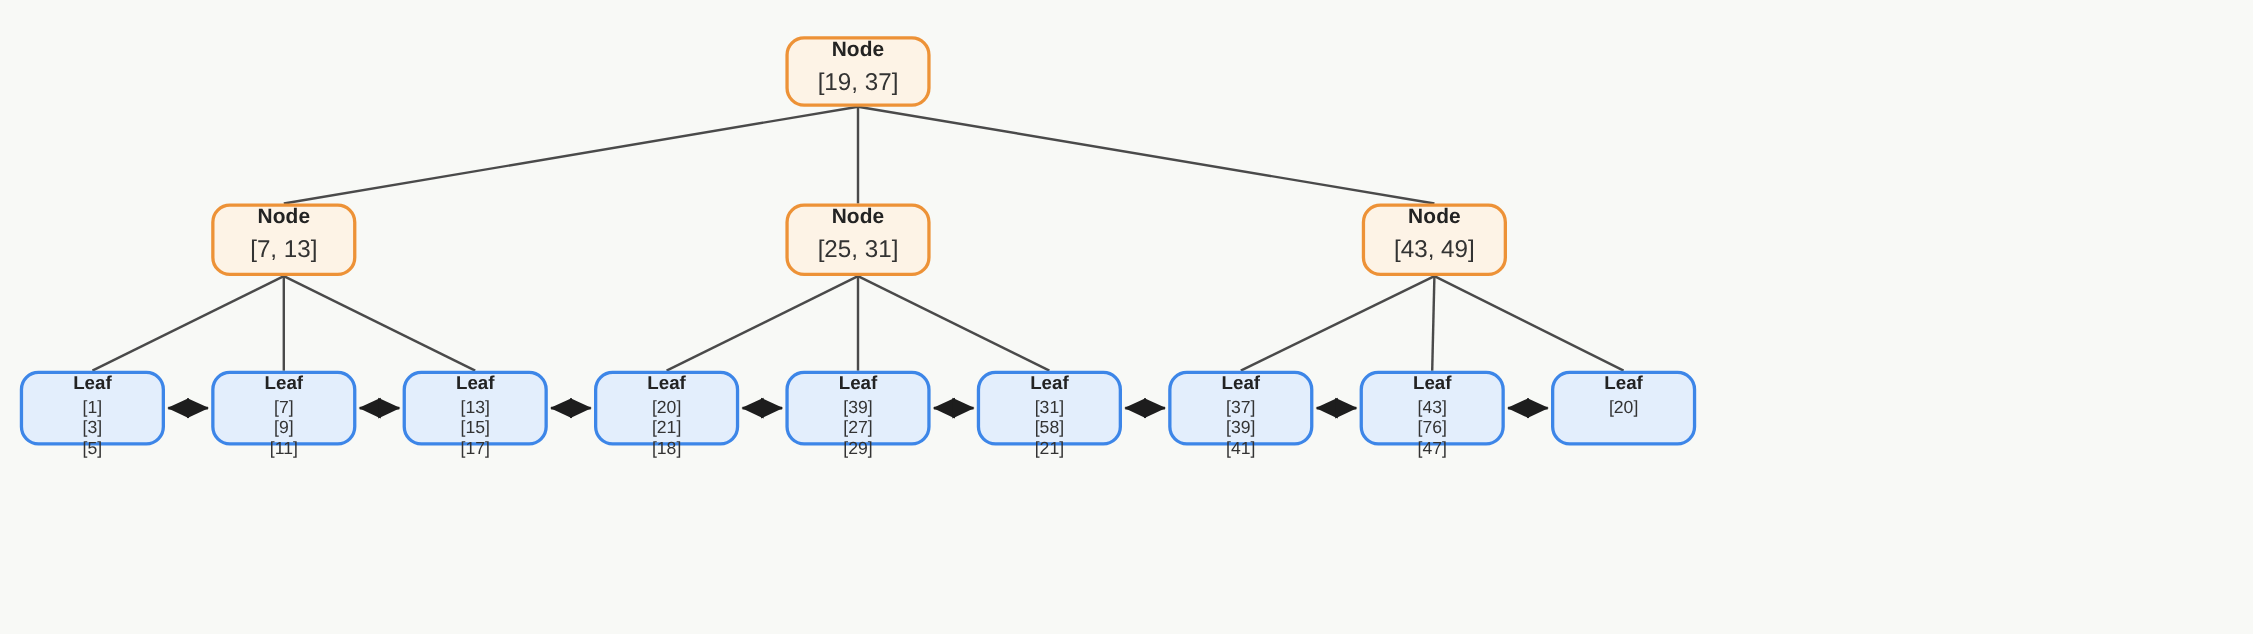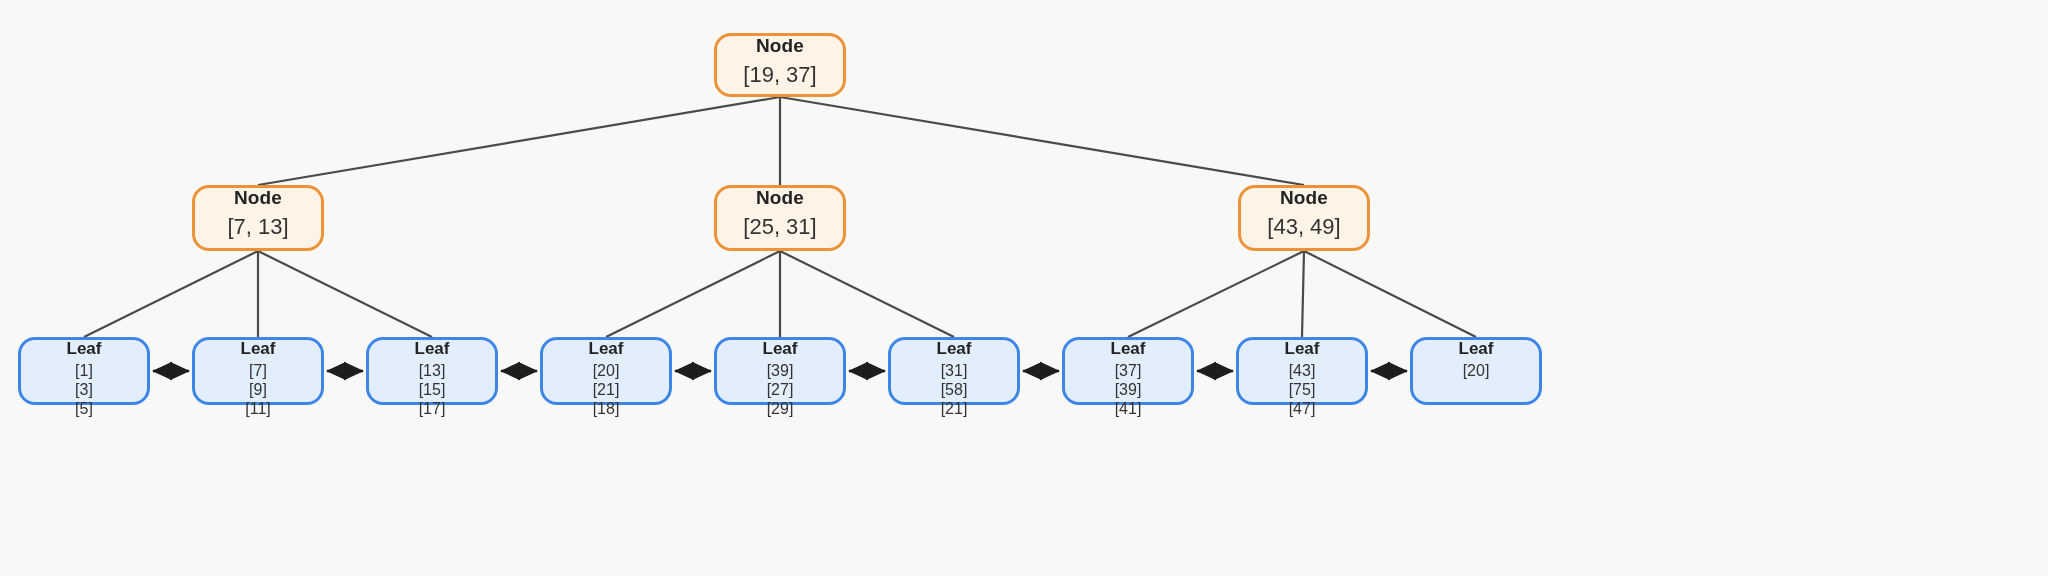--- a/index.html
+++ b/index.html
@@ -183,21 +183,21 @@
         <div class="leaf-values">
           <div class="leaf-value">[37]</div>
           <div class="leaf-value">[39]</div>
           <div class="leaf-value">[41]</div>
         </div>
       </div>
       <div class="tree-node node-leaf" style="left: 1236px; top: 337px; width: 132px; height: 68px;">
         <div class="leaf-title">Leaf</div>
         <div class="leaf-values">
           <div class="leaf-value">[43]</div>
-          <div class="leaf-value">[75]</div>
+          <div class="leaf-value">[76]</div>
           <div class="leaf-value">[47]</div>
         </div>
       </div>
       <div class="tree-node node-leaf" style="left: 1410px; top: 337px; width: 132px; height: 68px;">
         <div class="leaf-title">Leaf</div>
         <div class="leaf-values">
           <div class="leaf-value">[20]</div>
         </div>
       </div>
     </div>

